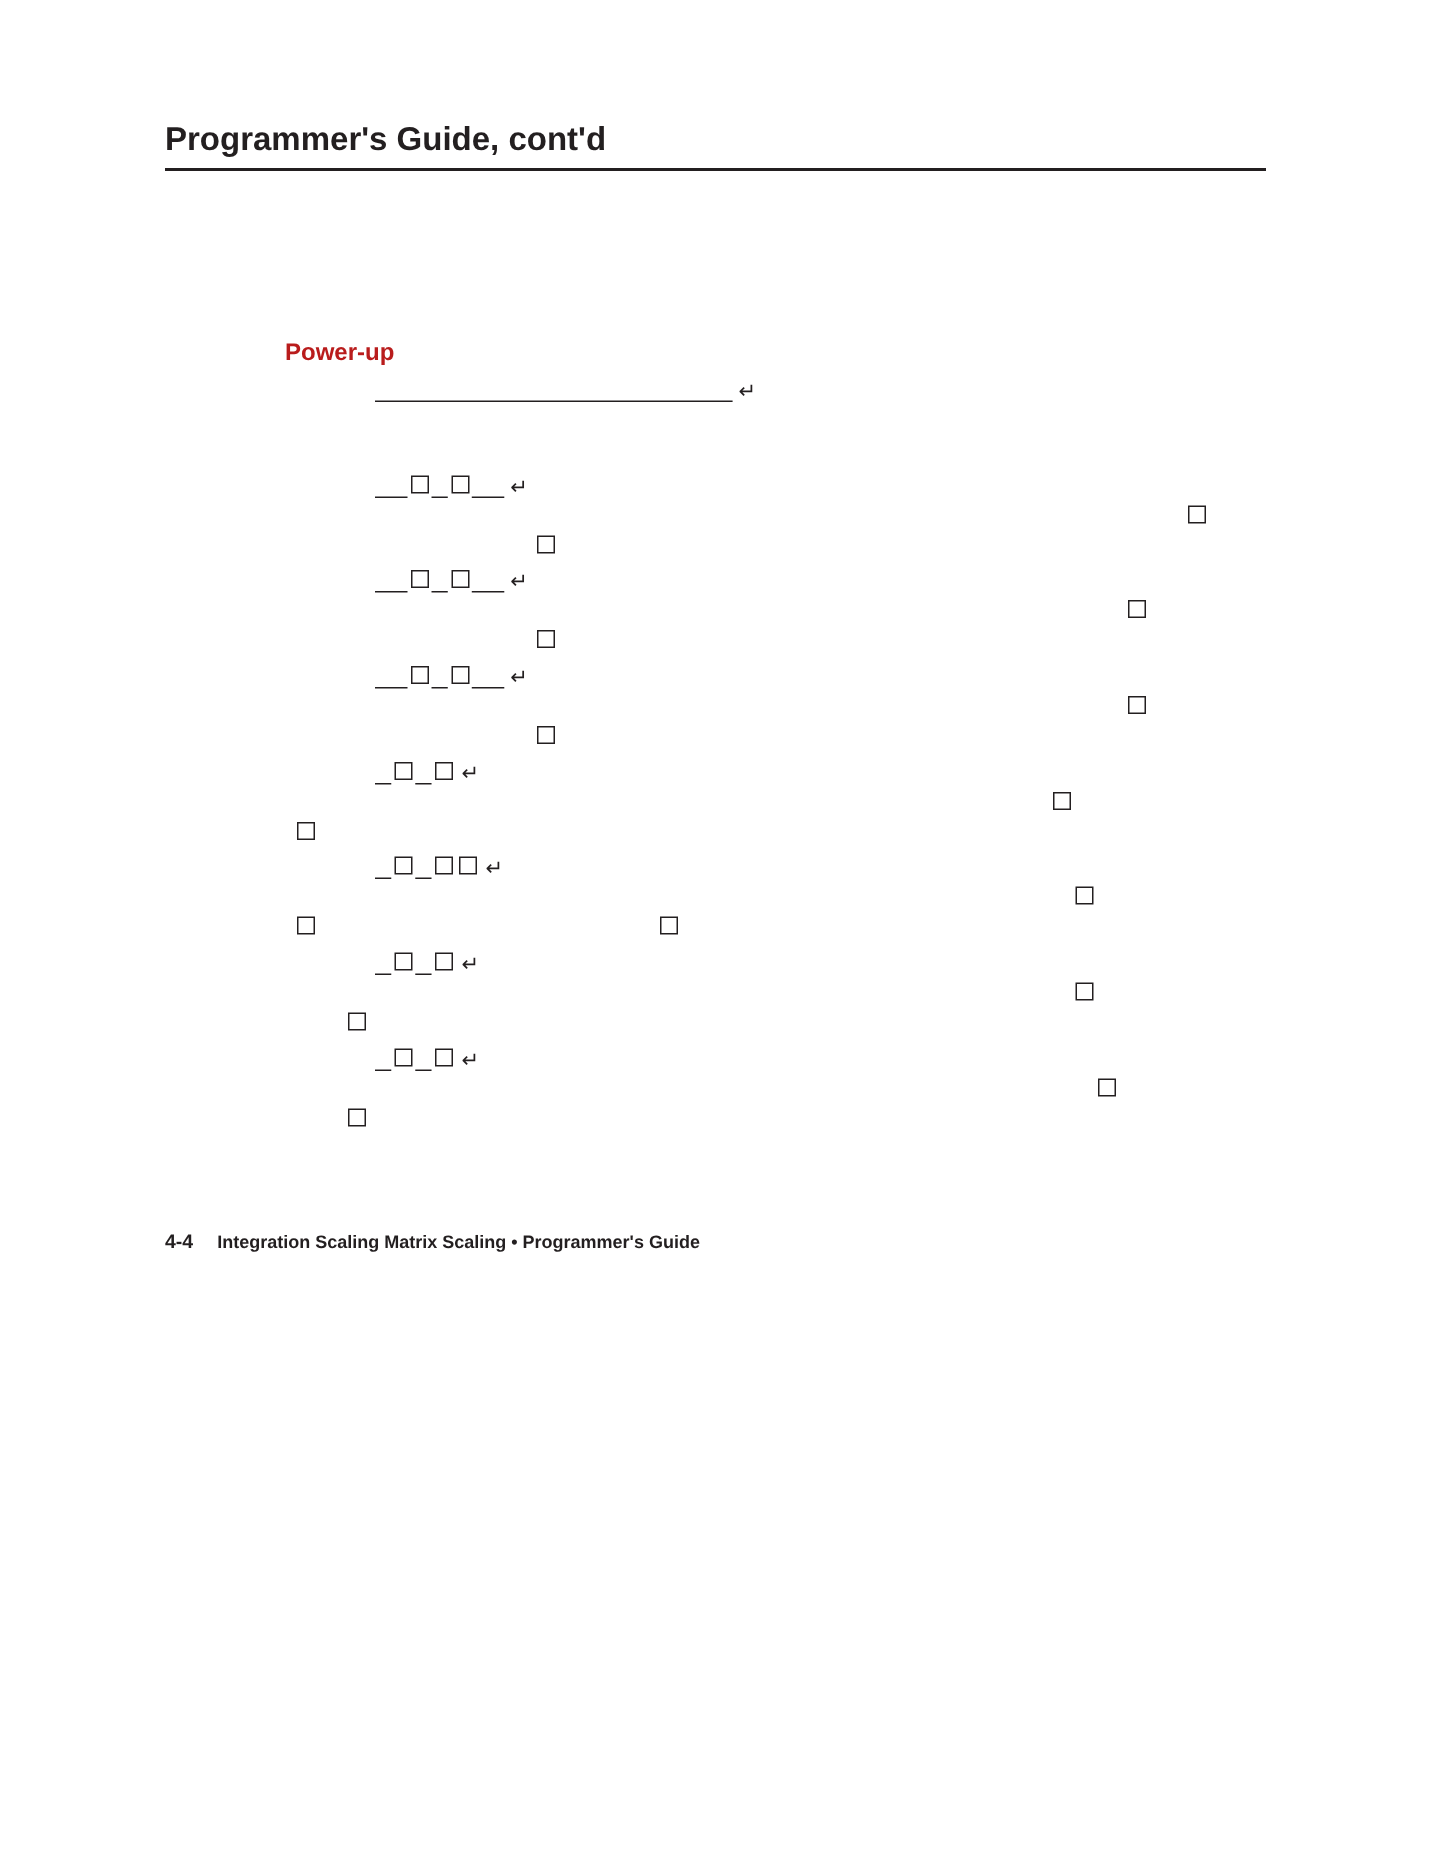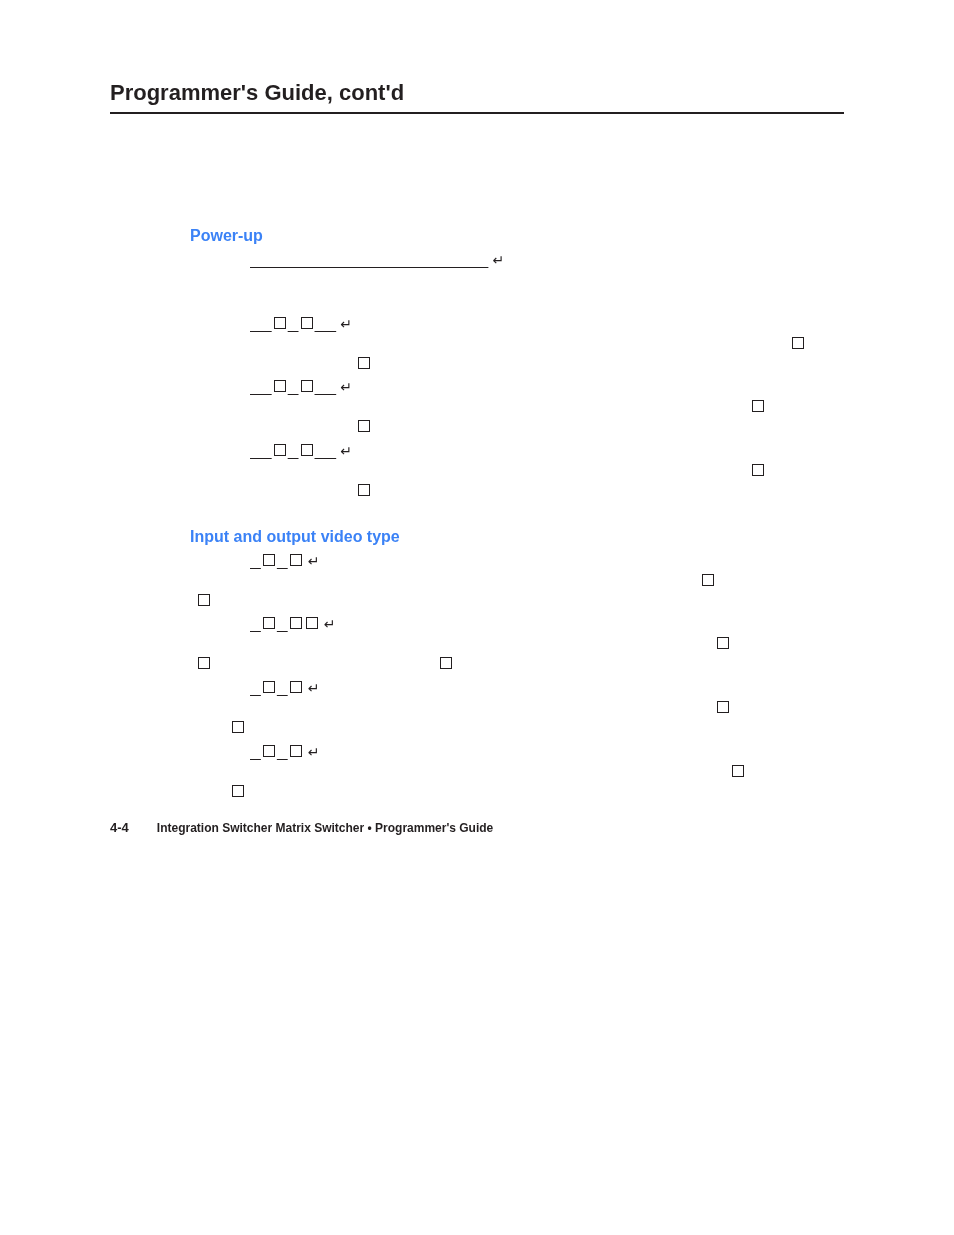--- a/index.html
+++ b/index.html
@@ -35,21 +35,21 @@
   .para {
     font-size: 13.5px;
     line-height: 1.35;
     margin: 12px 0 0 80px;
     max-width: 640px;
     color: transparent; 
   }
   .h2 {
     font-weight: 700;
     font-size: 16px;
-    color: #3b82f6;
+    color: #b91c1c;
     margin: 28px 0 0 80px;
   }
   .msgline {
     margin: 6px 0 0 140px;
     font-size: 13px;
     display: flex;
     align-items: flex-end;
     gap: 4px;
   }
   .ul {
@@ -95,21 +95,21 @@
     border: 1.5px solid #231f20;
     box-sizing: border-box;
   }
   .footer {
     position: absolute;
     left: 110px;
     bottom: 70px;
     font-size: 12px;
     display: flex;
     align-items: baseline;
-    gap: 28px;
+    gap: 16px;
   }
   .footer .pg {
     font-weight: 700;
     font-size: 13px;
   }
   .footer .ft {
     font-weight: 700;
   }
 </style>
 </head>
@@ -154,21 +154,20 @@
   <div class="msgline">
     <span class="ul">      <span class="box"></span>   <span class="box"></span>      </span>
     <span class="cr">↵</span>
   </div>
   <div class="desc">
     &nbsp;<br>&nbsp;
     <span class="descbox-right" style="right:80px; top:2px;"></span>
     <span class="descbox-mid" style="left:68px; top:22px;"></span>
   </div>
 
-  <div class="h2">Input and output video type</div>
 
   <div class="msgline">
     <span class="ul">   <span class="box"></span>   <span class="box"></span></span>
       <span class="cr">↵</span>
   </div>
   <div class="desc">
     &nbsp;<br>&nbsp;
     <span class="descbox-right" style="right:130px; top:2px;"></span>
     <span class="descbox-mid" style="left:-92px; top:22px;"></span>
   </div>
@@ -199,16 +198,16 @@
       <span class="cr">↵</span>
   </div>
   <div class="desc">
     &nbsp;<br>&nbsp;
     <span class="descbox-right" style="right:100px; top:2px;"></span>
     <span class="descbox-mid" style="left:-58px; top:22px;"></span>
   </div>
 
   <div class="footer">
     <span class="pg">4-4</span>
-    <span class="ft">Integration Switcher Matrix Switcher • Programmer's Guide</span>
+    <span class="ft">Integration Scaling Matrix Scaling • Programmer's Guide</span>
   </div>
 
 </div>
 
 </body></html>

